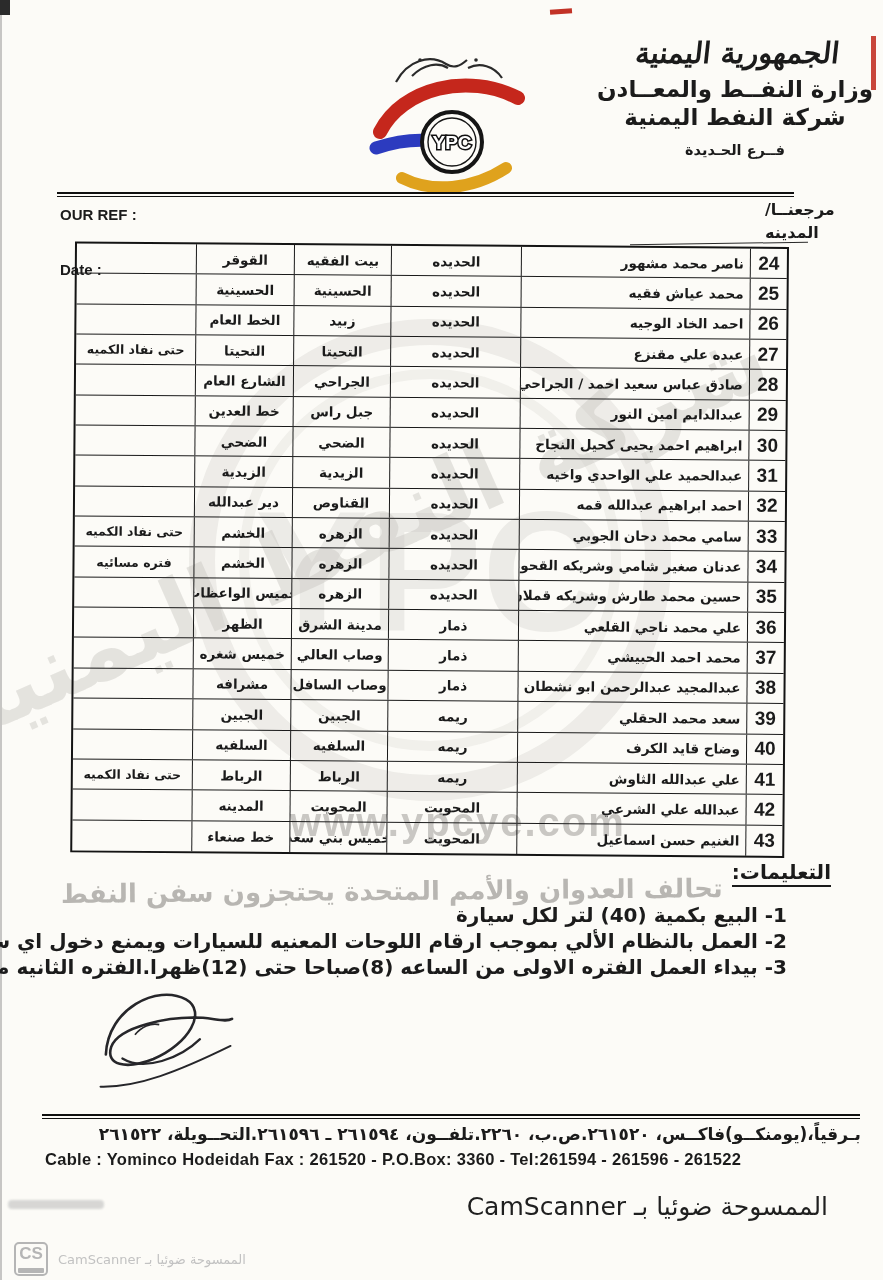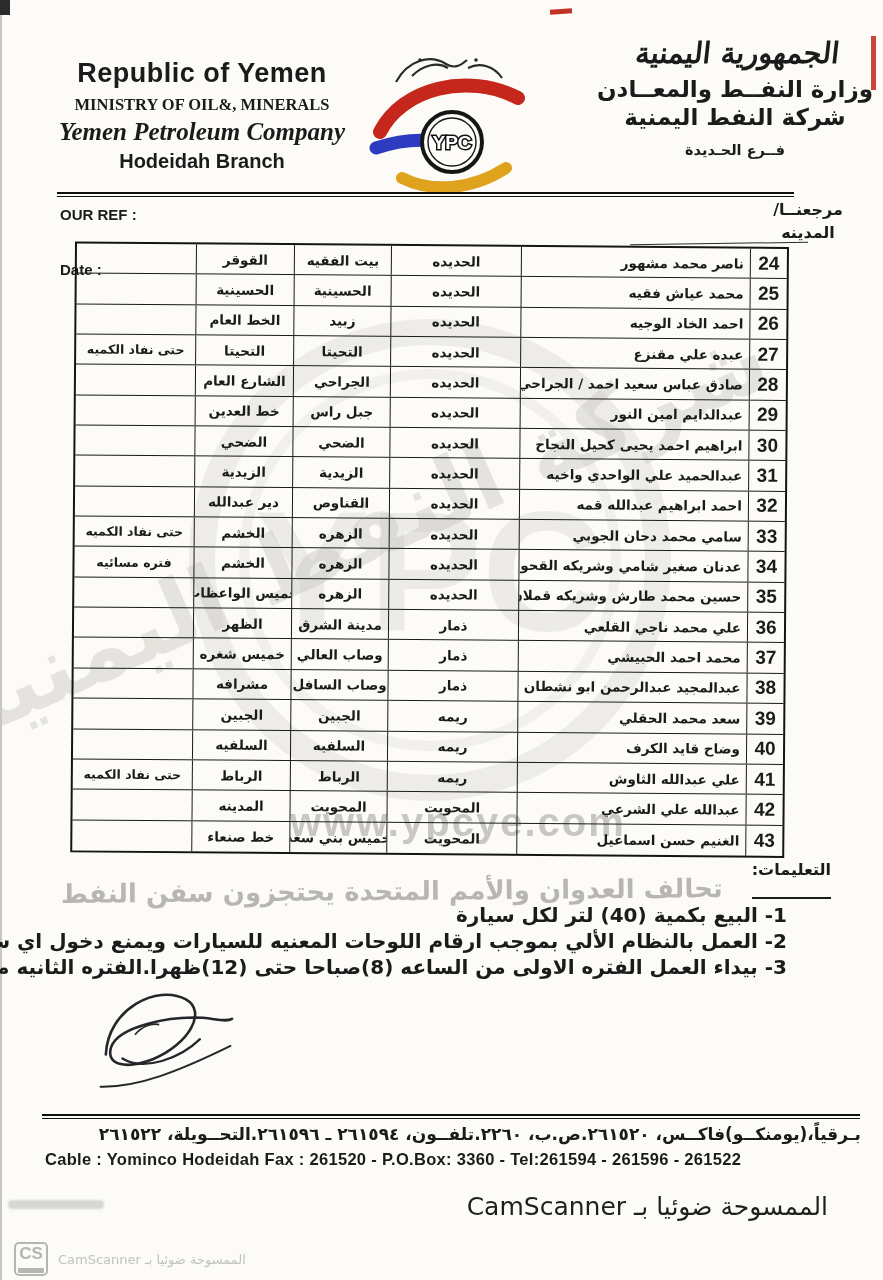--- a/index.html
+++ b/index.html
@@ -27,21 +27,21 @@
   .hdr-right .a2 { font-size:23px; font-weight:bold; margin-top:6px; }
   .hdr-right .a3 { font-size:23px; font-weight:bold; margin-top:2px; }
   .hdr-right .a4 { font-size:14.5px; font-weight:bold; margin-top:12px; }
 
   .dbl-rule { position:absolute; height:5px; border-top:2.5px solid #101010; border-bottom:1.6px solid #101010; }
   .rule-top { left:57px; top:192px; width:737px; }
   .rule-bottom { left:42px; top:1114px; width:818px; }
 
   .ourref { position:absolute; left:60px; top:206px; font-family:"Liberation Sans",sans-serif; font-size:15px; font-weight:bold; }
   .dateref { position:absolute; left:60px; top:229px; font-family:"Liberation Sans",sans-serif; font-size:15px; font-weight:bold;margin-top:32px; }
-  .ref-ar { position:absolute; right:20px; top:198px; width:110px; direction:rtl; text-align:center; font-weight:bold; font-size:16px; line-height:23px; }
+  .ref-ar { position:absolute; right:8px; top:198px; width:110px; direction:rtl; text-align:left; font-weight:bold; font-size:16px; line-height:23px; }
   .date-line { position:absolute; left:630px; top:243px; width:178px; border-top:1.6px solid #2a2a2a; transform:rotate(-0.8deg); }
 
   
   .wm { position:absolute; pointer-events:none; z-index:1; }
   .wm-logo { left:120px; top:290px; width:620px; height:570px; opacity:.5; }
   .wm-arabic { left:150px; top:430px; width:640px; font-size:92px; font-weight:bold; color:#c9c7c2; opacity:.45; transform:rotate(-24deg); direction:rtl; white-space:nowrap; }
   .wm-site { left:290px; top:800px; font-family:"Liberation Sans",sans-serif; font-size:40px; font-weight:bold; color:#b8b6b2; opacity:.75; letter-spacing:2px; }
   .wm-banner { right:160px; top:876px; font-size:26px; font-weight:bold; color:#a8a6a2; opacity:.8; direction:rtl; white-space:nowrap; transform:rotate(-0.5deg); }
 
   
@@ -54,21 +54,21 @@
   .trow:last-child { border-bottom:none; }
   .cell { border-right:1.4px solid #1a1a1a; display:flex; align-items:center; justify-content:center; font-weight:bold; overflow:hidden; white-space:nowrap; direction:rtl; }
   .c-note { font-size:12.5px; }
   .c-area { font-size:13.5px; }
   .c-district { font-size:13.5px; }
   .c-gov { font-size:13.5px; }
   .c-name { font-size:13.5px; justify-content:flex-start; padding-right:6px; }
   .c-num { border-right:none; font-family:"Liberation Sans",sans-serif; font-size:19px; direction:ltr; }
 
   
-  .instr-title { position:absolute; right:52px; top:860px; z-index:2; direction:rtl; font-size:16px; font-weight:bold; border-bottom:2.2px solid #1a1a1a; padding-bottom:18px; }
+  .instr-title { position:absolute; right:52px; top:860px; z-index:2; direction:rtl; font-size:20px; font-weight:bold; border-bottom:2.2px solid #1a1a1a; padding-bottom:1px; }
   .instr-item { position:absolute; right:96px; z-index:2; direction:rtl; font-size:20px; font-weight:bold; white-space:nowrap; }
   .instr-1 { top:903px; }
   .instr-2 { top:929px; }
   .instr-3 { top:955px; }
 
   .signature { position:absolute; left:78px; top:978px; width:170px; height:115px; z-index:2; transform:rotate(-14deg); }
 
   
   .foot-ar { position:absolute; right:22px; top:1124px; width:840px; direction:rtl; text-align:right; font-size:17px; font-weight:bold; white-space:nowrap; }
   .foot-en { position:absolute; left:45px; top:1150px; width:810px; font-family:"Liberation Sans",sans-serif; font-size:16.5px; font-weight:bold; letter-spacing:.3px; }
@@ -84,26 +84,20 @@
 </head>
 <body>
 
 <div class="page">
 
   <div class="edge-line"></div>
   <div class="corner-notch"></div>
   <div class="red-mark m1"></div>
   <div class="red-mark m2"></div>
 
-  <div class="hdr-left">
-    <div class="l1">Republic of Yemen</div>
-    <div class="l2">MINISTRY OF OIL&amp;, MINERALS</div>
-    <div class="l3">Yemen Petroleum Company</div>
-    <div class="l4">Hodeidah Branch</div>
-  </div>
 
   <svg class="hdr-logo" viewBox="0 0 165 150">
     <path d="M28,34 C40,12 62,6 78,16 C86,21 92,18 99,12 M44,28 C56,16 70,14 80,20 M100,20 C112,14 126,18 134,30" stroke="#2a2a2a" stroke-width="2.2" fill="none"></path>
     <circle cx="108" cy="12" r="1.8" fill="#2a2a2a"></circle>
     <circle cx="52" cy="12" r="1.8" fill="#2a2a2a"></circle>
     <path d="M12,84 C34,40 100,24 150,50" stroke="#c5271c" stroke-width="14" fill="none" stroke-linecap="round"></path>
     <path d="M8,100 C32,92 56,90 78,95" stroke="#2c3bbf" stroke-width="13" fill="none" stroke-linecap="round"></path>
     <path d="M34,130 C64,145 104,142 138,120" stroke="#dfa21d" stroke-width="12" fill="none" stroke-linecap="round"></path>
     <circle cx="84" cy="94" r="30" fill="#fdfcf8" stroke="#151515" stroke-width="4"></circle>
     <circle cx="84" cy="94" r="24" fill="none" stroke="#151515" stroke-width="1.4"></circle>

